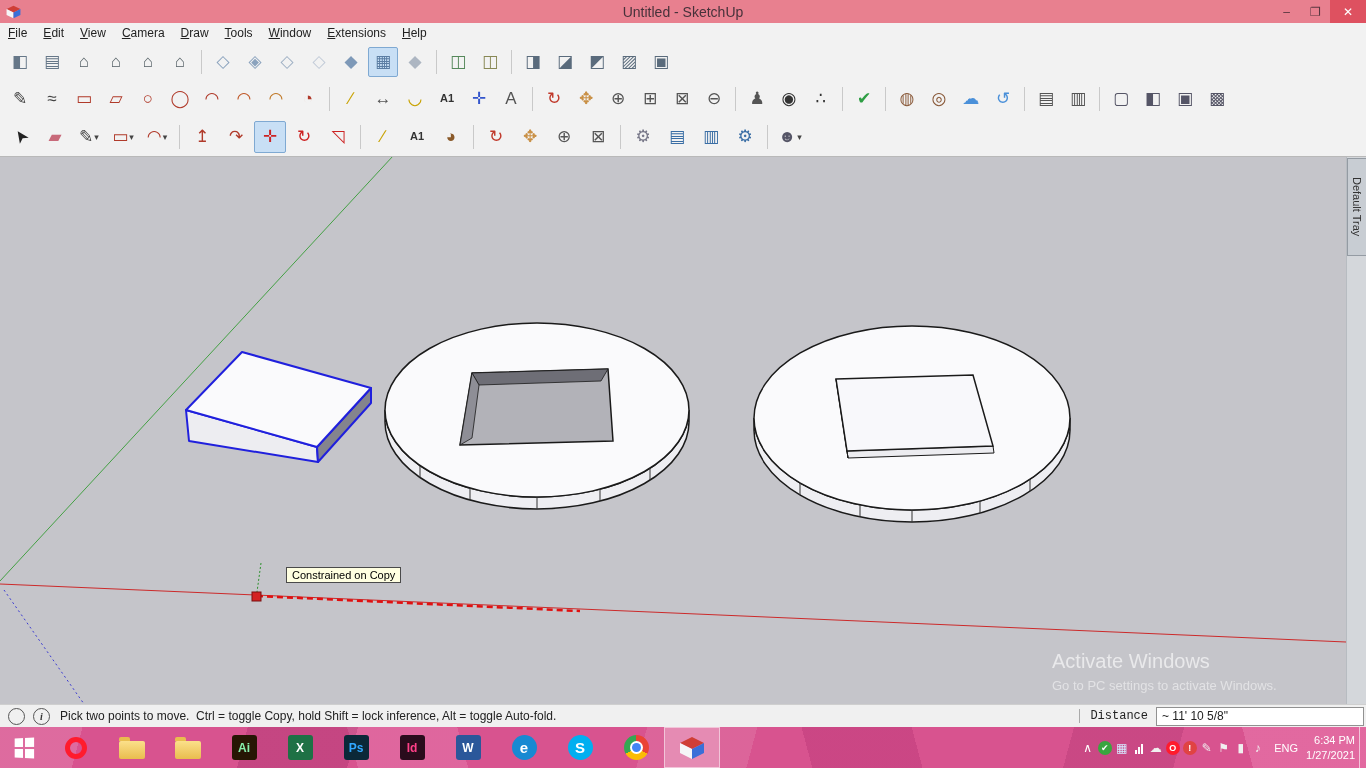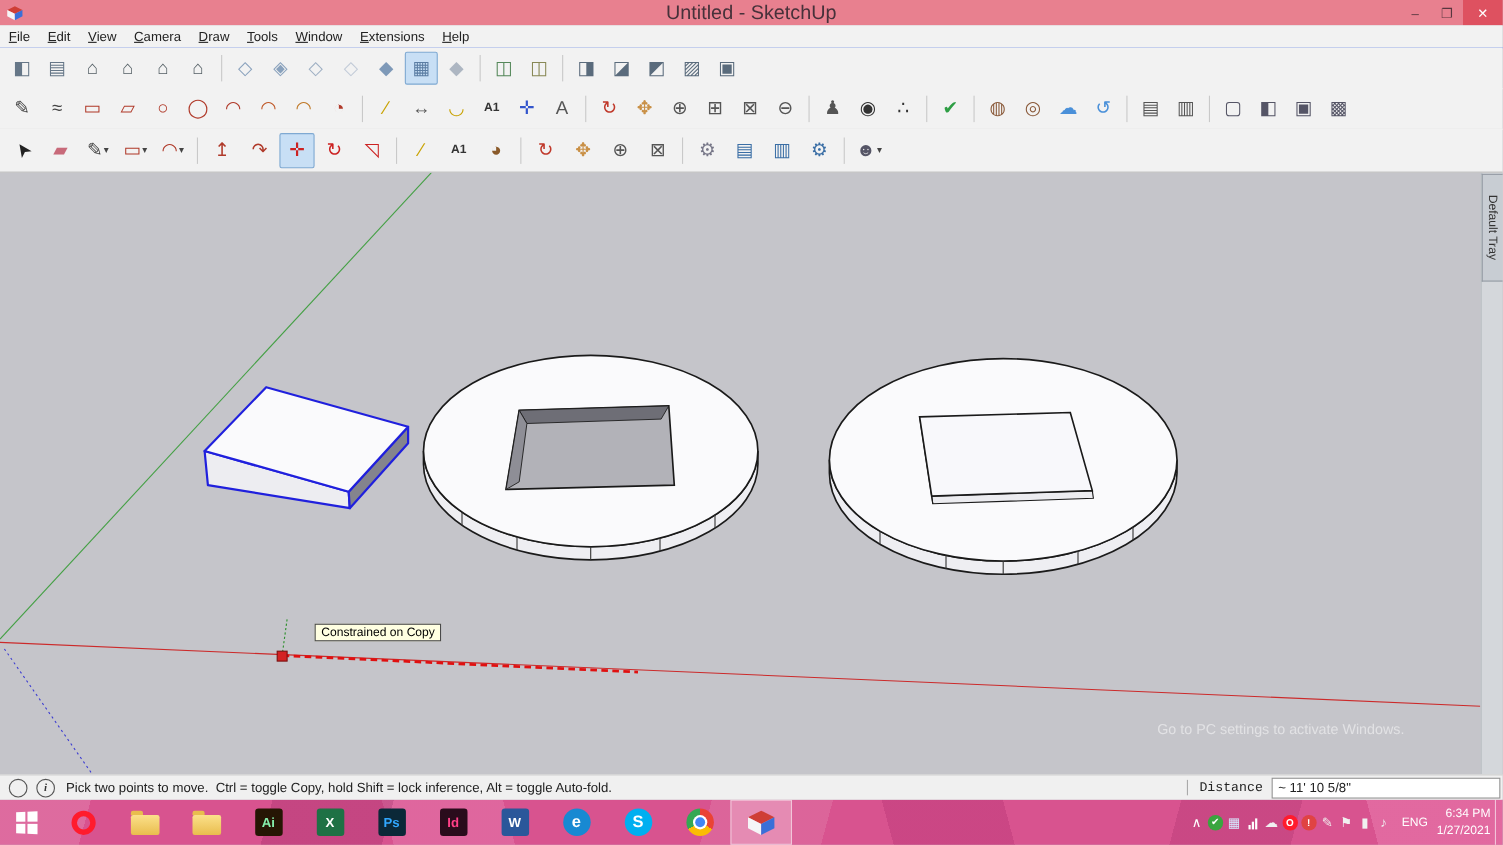--- a/index.html
+++ b/index.html
@@ -3,21 +3,21 @@
 <meta charset="utf-8">
 <style>
   html,body{margin:0;padding:0;}
   body{width:1366px;height:768px;overflow:hidden;position:relative;
        font-family:"Liberation Sans","DejaVu Sans",sans-serif;background:#c5c5ca;}
 
   
   .titlebar{position:absolute;top:0;left:0;right:0;height:23px;background:#e8808f;
             display:flex;align-items:center;z-index:30;}
   .app-icon{margin-left:6px;}
-  .title{position:absolute;left:50%;transform:translateX(-50%);font-size:18px;color:#47313a;}
+  .title{position:absolute;left:50%;transform:translateX(-50%);font-size:14px;color:#47313a;}
   .win-controls{margin-left:auto;display:flex;height:100%;}
   .win-btn{width:29px;display:flex;align-items:center;justify-content:center;
            font-size:12px;color:#58363f;}
   .win-btn.close{width:36px;background:#de5160;color:#fff;}
 
   
   .menubar{position:absolute;top:23px;left:0;right:0;height:20px;background:#f2f2f2;
            display:flex;align-items:center;font-size:12px;color:#222;
            border-bottom:1px solid #1d4ed8;z-index:30;}
   .menu-item{padding:2px 8px;}
@@ -446,20 +446,21 @@
     </g>
 
     <line x1="257" y1="440" x2="580" y2="455" stroke="#e01010" stroke-width="2.5" stroke-dasharray="6 4"></line>
     <line x1="261" y1="407" x2="257" y2="436" stroke="#2a8f2a" stroke-width="1" stroke-dasharray="2 2"></line>
     <rect x="252" y="436" width="9" height="9" fill="#d42222" stroke="#7a1010"></rect>
   </svg>
 
   <div class="tooltip">Constrained on Copy</div>
 
   <div class="watermark">
+    <div class="l1">Activate Windows</div>
     <div class="l2">Go to PC settings to activate Windows.</div>
   </div>
 </div>
 
 <div class="tray-strip">
   <div class="tray-tab">
     <span>Default Tray</span>
   </div>
 </div>
 

